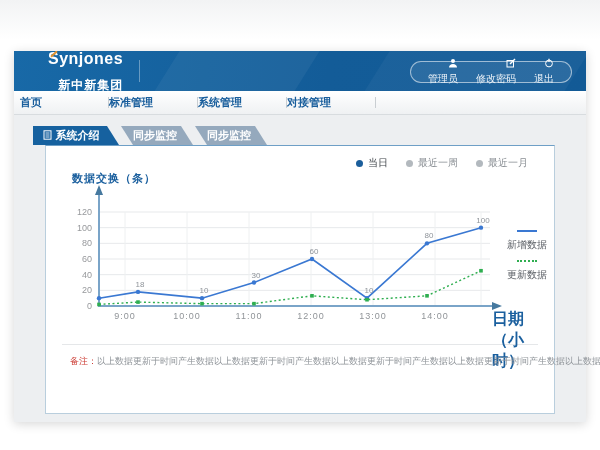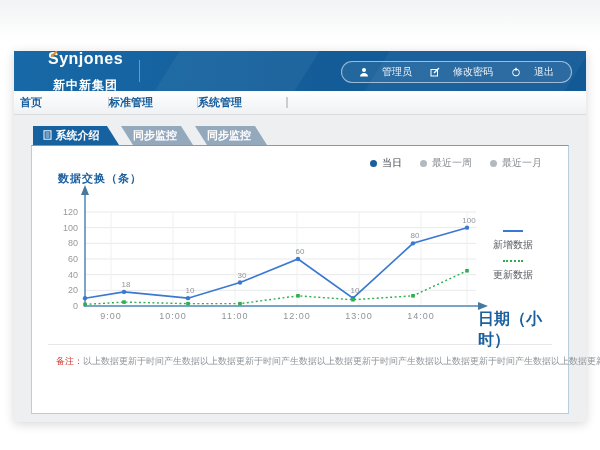--- a/index.html
+++ b/index.html
@@ -14,33 +14,33 @@
   }
   
   .header{
     position:relative;height:40px;overflow:hidden;
     background:linear-gradient(100deg,#1869a7,#135c98 55%,#125a96);
     display:flex;align-items:center;
   }
   .streak{position:absolute;background:rgba(255,255,255,0.05);transform:skewX(-32deg);pointer-events:none;}
   .streak.s1{left:150px;top:-10px;width:140px;height:70px;}
   .streak.s2{left:360px;top:-10px;width:200px;height:70px;background:rgba(255,255,255,0.04);}
-  .logo-block{margin-left:34px;color:#fff;text-align:center;line-height:1;position:relative;}
+  .logo-block{margin-left:34px;color:#fff;text-align:right;line-height:1;position:relative;}
   .brand{font-size:16px;font-weight:bold;letter-spacing:0.5px;}
   .brand-bolt{position:absolute;left:2px;top:2px;width:8px;height:2px;background:#e2932f;transform:rotate(-42deg);}
   .company{font-size:12px;font-weight:bold;margin-top:12px;letter-spacing:1px;}
   .logo-sep{width:1px;height:22px;background:rgba(255,255,255,0.35);margin:0 14px 0 16px;}
   .app-title{color:#fff;font-size:15px;letter-spacing:1px;}
   .user-pill{
     position:absolute;right:14px;top:10px;height:20px;
     display:flex;align-items:center;padding:0 8px;
     border:1px solid rgba(255,255,255,0.55);border-radius:11px;
     background:rgba(255,255,255,0.07);
   }
-  .user-item{display:flex;align-items:center;gap:13px;color:#eef4f9;font-size:10px;padding:0 9px;cursor:pointer;white-space:nowrap;}
+  .user-item{display:flex;align-items:flex-end;gap:4px;color:#eef4f9;font-size:10px;padding:0 9px;cursor:pointer;white-space:nowrap;flex-direction:column;}
   .user-item svg{display:block;}
   
   .nav{
     height:23px;background:linear-gradient(#ffffff,#eff1f3);
     border-bottom:1px solid #d8dcdf;display:flex;align-items:center;padding-left:6px;
   }
   .nav-item{width:88px;text-align:left;font-size:11px;font-weight:bold;color:#195e9c;cursor:pointer;}
   .nav-sep{width:1px;height:11px;background:#c9ced2;}
   
   .content{position:relative;height:307px;}
@@ -51,21 +51,21 @@
   .tab.active .bg{background:#16619f;clip-path:polygon(0 0,calc(100% - 12px) 0,100% 100%,0 100%);}
   .tab.inactive{width:72px;margin-left:2px;z-index:1;}
   .tab.inactive .bg{background:#95a9bd;clip-path:polygon(0 0,calc(100% - 12px) 0,100% 100%,12px 100%);}
   .tab-label{
     position:relative;z-index:2;height:19px;display:flex;align-items:center;justify-content:center;
     gap:4px;color:#fff;font-size:11px;font-weight:bold;padding-right:10px;
   }
   .tab.inactive .tab-label{padding-right:4px;}
   
   .panel{
-    position:relative;margin:0 17px;height:267px;background:#fff;
+    position:relative;margin:0 31px;height:267px;background:#fff;
     border:1px solid #b9cedd;border-top:1px solid #6e9fc6;
   }
   .time-filters{position:absolute;top:10px;right:26px;display:flex;gap:18px;z-index:3;}
   .tf-item{display:flex;align-items:center;gap:5px;font-size:10px;color:#8a8f94;cursor:pointer;}
   .tf-item.selected{color:#3c4146;}
   .dot{width:7px;height:7px;border-radius:50%;background:#b3b9be;}
   .tf-item.selected .dot{background:#1b5e9b;}
   .y-title{position:absolute;left:26px;top:25px;font-size:11px;font-weight:bold;color:#1a5f9e;letter-spacing:1px;z-index:3;}
   .x-title{position:absolute;left:446px;top:163px;font-size:16px;font-weight:bold;color:#1a5f9e;z-index:3;}
   .chart-svg{position:absolute;left:0;top:0;z-index:2;}
@@ -124,20 +124,21 @@
     </div>
   </div>
 
   <div class="nav">
     <div class="nav-item">首页</div>
     <div class="nav-sep"></div>
     <div class="nav-item">标准管理</div>
     <div class="nav-sep"></div>
     <div class="nav-item">系统管理</div>
     <div class="nav-sep"></div>
+    <div class="nav-item">对接管理</div>
     <div class="nav-sep"></div>
   </div>
 
   <div class="content">
 
     <div class="tabs">
       <div class="tab active">
         <div class="bg"></div>
         <div class="tab-label">
           <span>

